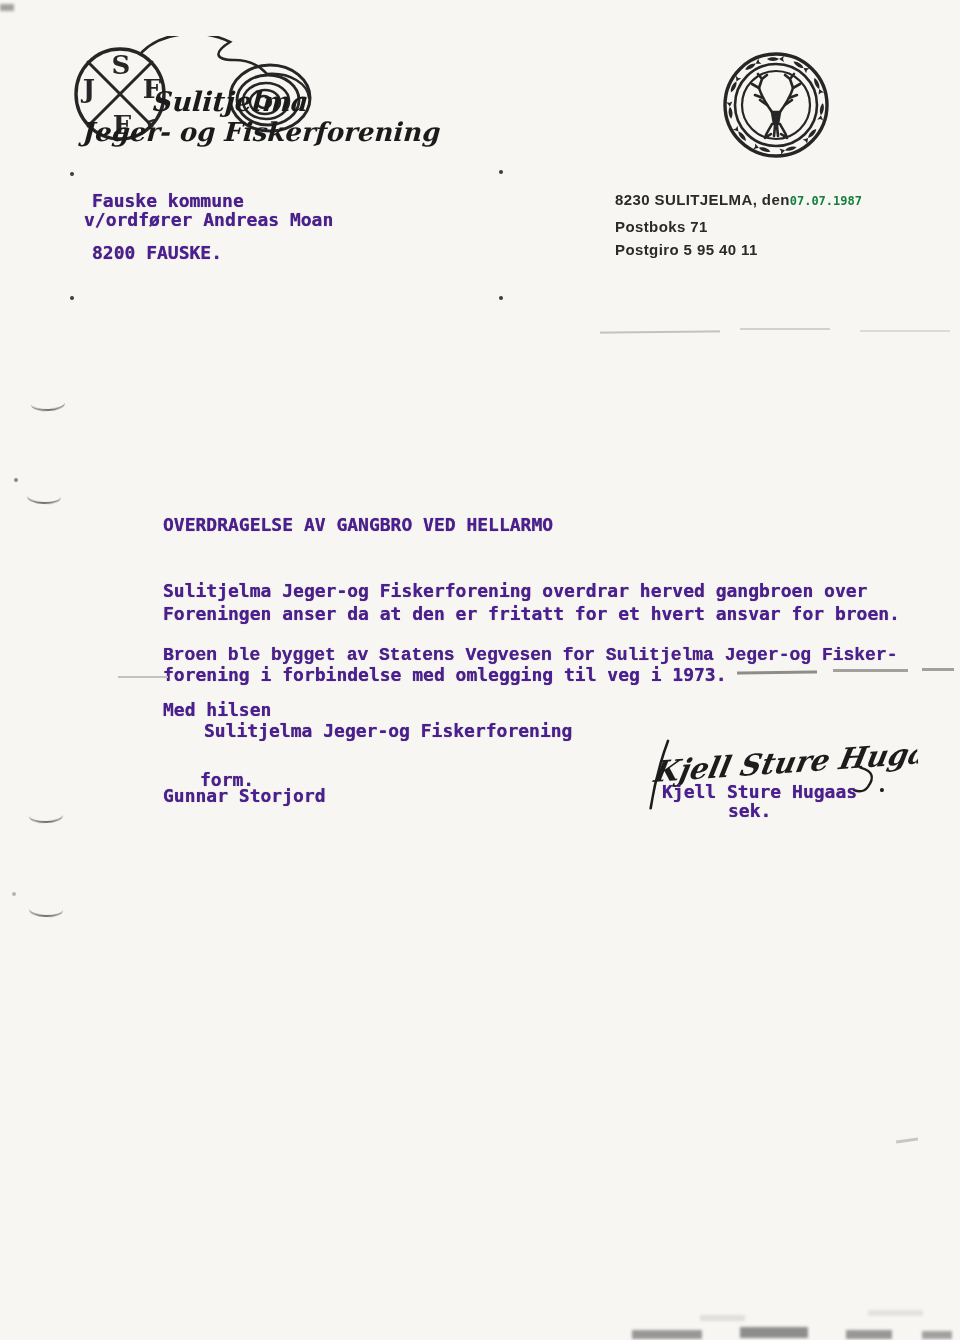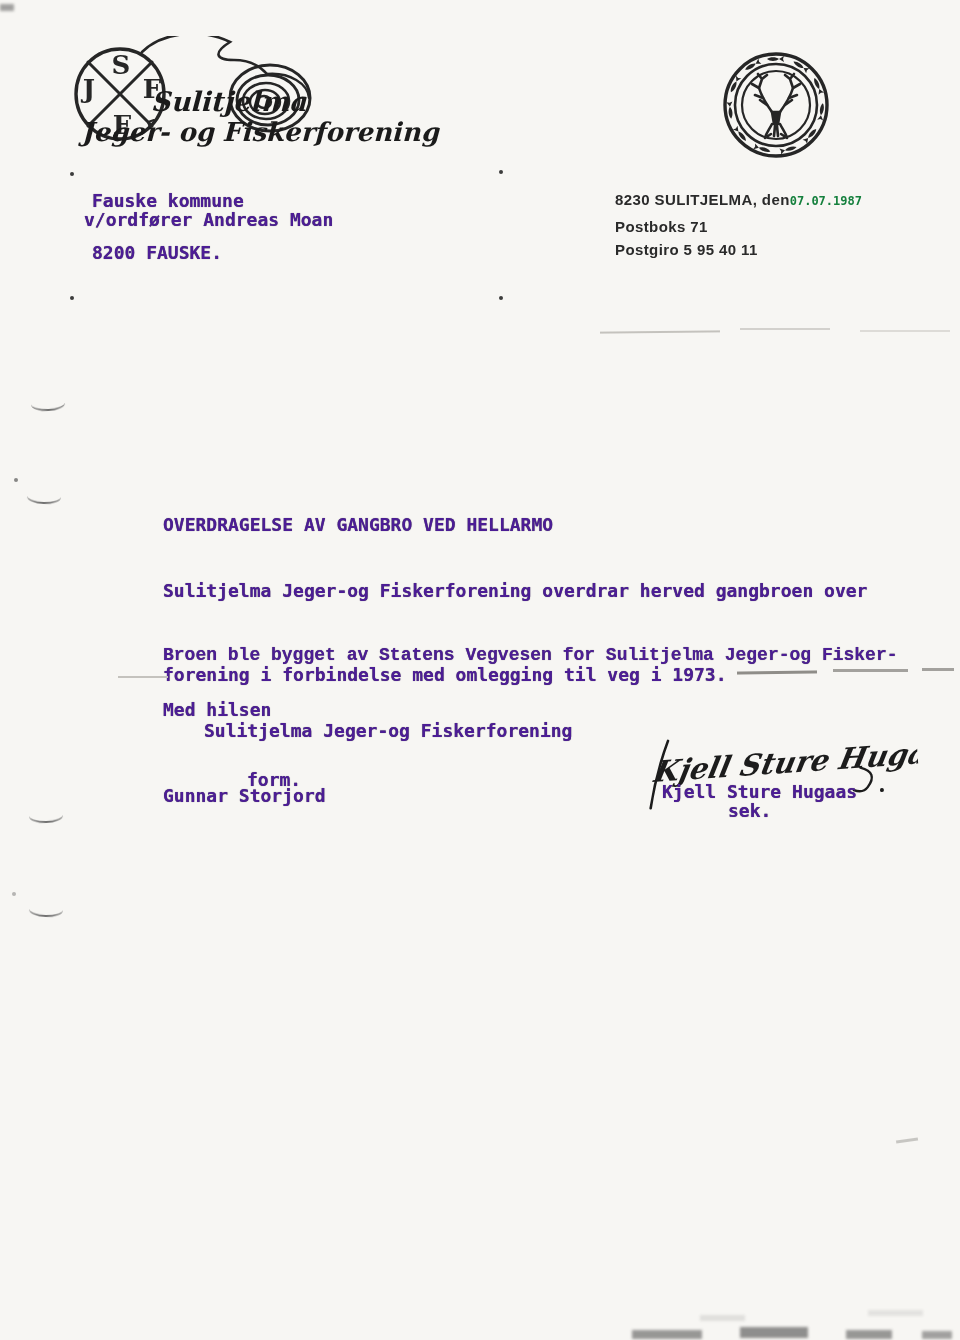--- a/index.html
+++ b/index.html
@@ -175,34 +175,35 @@
   <div class="abs smile" style="left:27px;top:489px;transform:rotate(2deg);"></div>
   <div class="abs smile" style="left:29px;top:808px;transform:rotate(-2deg);"></div>
   <div class="abs smile" style="left:29px;top:902px;transform:rotate(2deg);"></div>
   <div class="abs regdot" style="left:14px;top:478px;opacity:.6;"></div>
   <div class="abs regdot" style="left:12px;top:892px;opacity:.35;"></div>
 
   <div class="abs typed" style="left:163px;top:514px;">OVERDRAGELSE AV GANGBRO VED HELLARMO</div>
 
   <div class="abs typed" style="left:163px;top:552px;margin-top:28px;">Sulitjelma Jeger-og Fiskerforening overdrar herved gangbroen over</div>
 
+  <div class="abs typed" style="left:163px;top:603px;">Foreningen anser da at den er fritatt for et hvert ansvar for broen.</div>
 
   <div class="abs typed" style="left:163px;top:645px;font-family:Liberation Mono, monospace;">Broen ble bygget av Statens Vegvesen for Sulitjelma Jeger-og Fisker-</div>
   <div class="abs typed" style="left:163px;top:664px;">forening i forbindelse med omlegging til veg i 1973.</div>
 
   <div class="abs faintline" style="left:118px;top:676px;width:50px;"></div>
   <div class="abs dashmark" style="left:737px;top:671px;width:80px;transform:rotate(-.8deg);"></div>
   <div class="abs dashmark" style="left:833px;top:669px;width:75px;opacity:.8;"></div>
   <div class="abs dashmark" style="left:922px;top:668px;width:32px;opacity:.8;"></div>
 
   <div class="abs typed" style="left:163px;top:699px;">Med hilsen</div>
   <div class="abs typed" style="left:163px;top:720px;margin-left:41px;">Sulitjelma Jeger-og Fiskerforening</div>
 
   <div class="abs typed" style="left:163px;top:749px;margin-top:36px;">Gunnar Storjord</div>
-  <div class="abs typed" style="left:200px;top:769px;margin-left:47px;">form.</div>
+  <div class="abs typed" style="left:200px;top:769px;">form.</div>
 
   <div class="abs sig-wrap" style="left:618px;top:726px;width:300px;height:80px;">
     <svg width="300" height="80" viewBox="0 0 300 80">
       <path d="M30,74 C35,52 42,30 52,8" stroke="#1c1c1c" stroke-width="2.6" fill="none" stroke-linecap="round"></path>
       <g transform="translate(34,48) skewX(-16)">
         <text x="0" y="0" font-family="DejaVu Serif, serif" font-style="italic" font-weight="bold" font-size="29" fill="#1c1c1c">Kjell Sture Hugaas</text>
       </g>
       <path d="M242,48 q18,6 6,20 q-5,6 -14,2" stroke="#1c1c1c" stroke-width="2.4" fill="none" stroke-linecap="round"></path>
       <circle cx="262" cy="72" r="2" fill="#1c1c1c"></circle>
     </svg>

